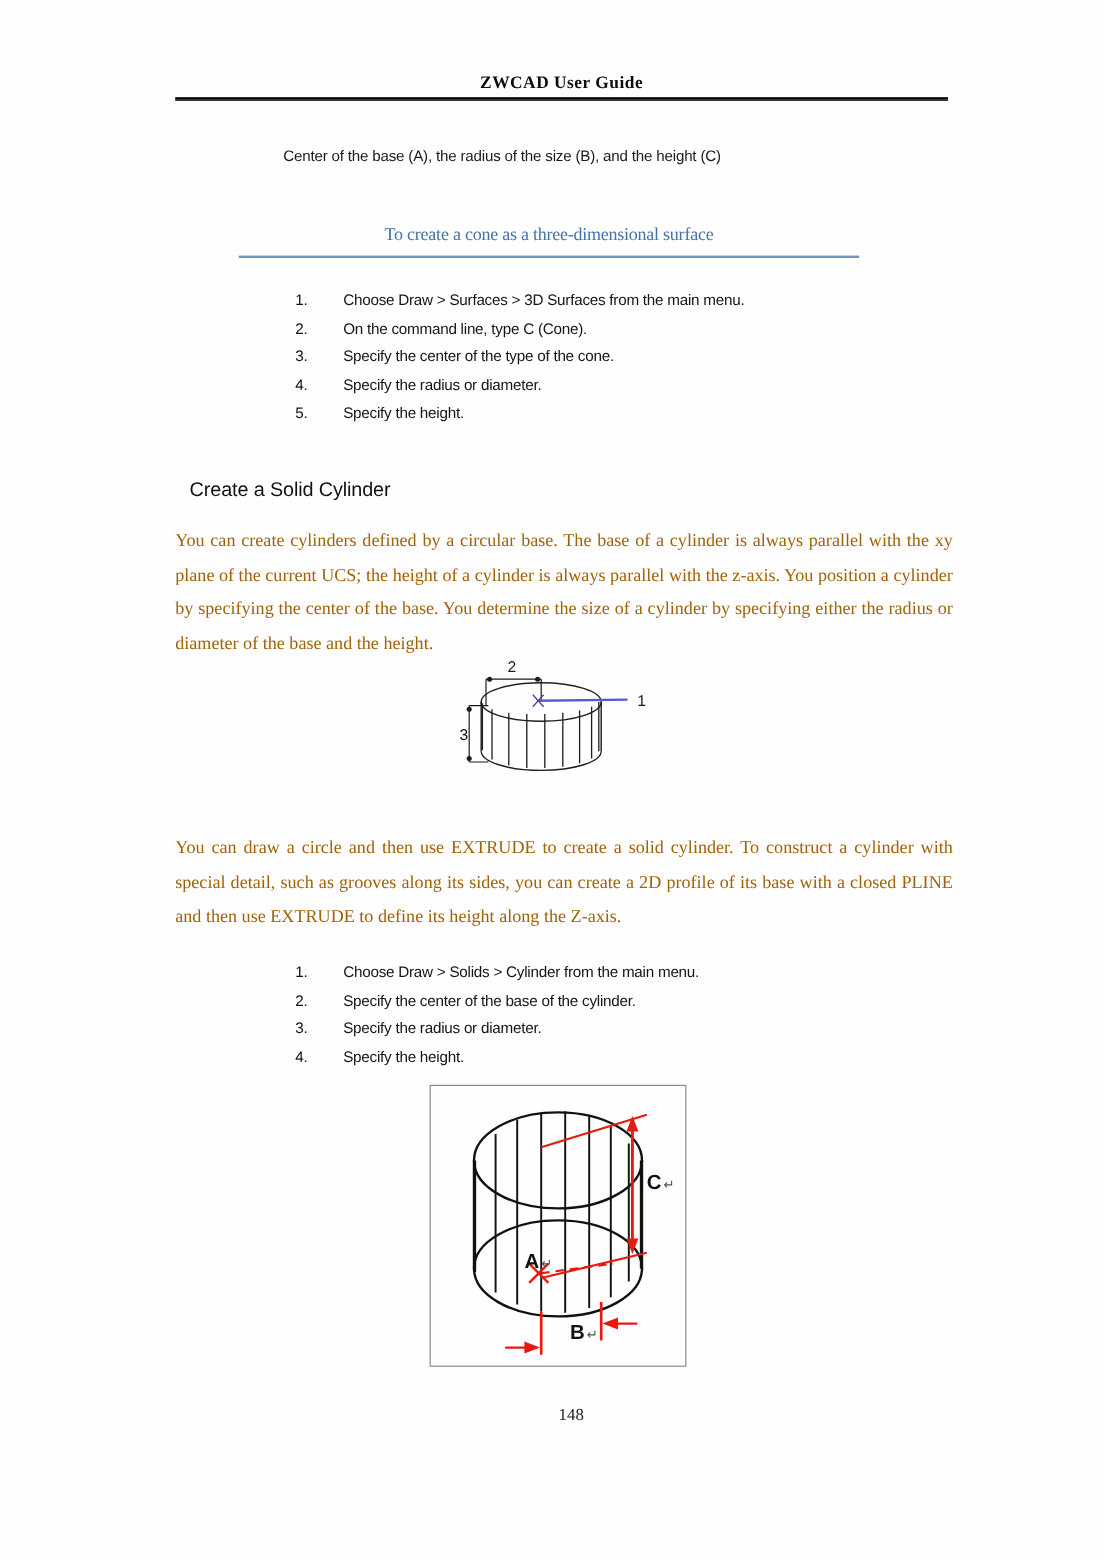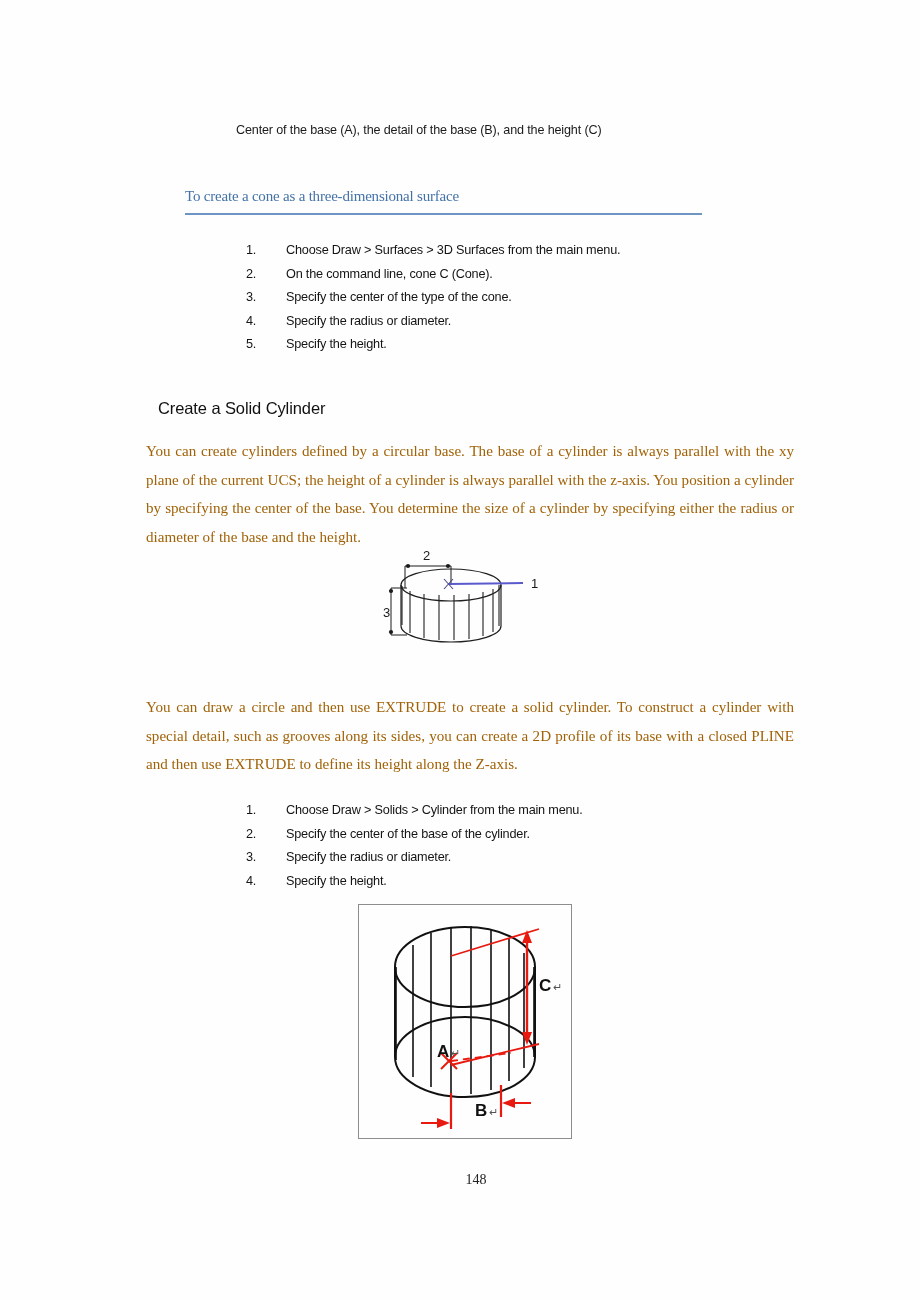--- a/index.html
+++ b/index.html
@@ -52,22 +52,23 @@
     top: 123px;
     width: 560px;
     font-family: "Liberation Sans", sans-serif;
     font-size: 12.6px;
     color: #1a1a1a;
     letter-spacing: -0.15px;
   }
 
   .blue-head {
     position: absolute;
-    left: 185px;
+    left: 199px;
     width: 517px;
+    text-align: center;
   }
   .blue-head .bh-text {
     font-family: "Liberation Serif", serif;
     font-size: 15px;
     color: #4372a8;
     letter-spacing: -0.2px;
     white-space: nowrap;
   }
   .blue-head .bh-rule {
     margin-top: 8px;
@@ -150,36 +151,40 @@
     border: 1.2px solid #8d8d8d;
     background: #fefefe;
   }
   svg { display: block; }
 </style>
 </head>
 <body>
 
 <div class="page">
 
-
-  <div class="caption">Center of the base (A), the detail of the base (B), and the height (C)</div>
+  <div class="header">
+    <div class="header-title">ZWCAD User Guide</div>
+    <div class="header-rule"></div>
+  </div>
+
+  <div class="caption">Center of the base (A), the radius of the size (B), and the height (C)</div>
 
   <div class="blue-head" style="top:188px;">
     <div class="bh-text" style="color: rgb(67, 114, 168);">To create a cone as a three-dimensional surface</div>
     <div class="bh-rule" style="background: rgb(111, 149, 196);"></div>
   </div>
 
   <ol class="steps" style="left:246px; top:239px;">
     <li>
       <span class="num">1.</span>
       <span>Choose Draw &gt; Surfaces &gt; 3D Surfaces from the main menu.</span>
     </li>
     <li>
       <span class="num">2.</span>
-      <span>On the command line, cone C (Cone).</span>
+      <span>On the command line, type C (Cone).</span>
     </li>
     <li>
       <span class="num">3.</span>
       <span>Specify the center of the type of the cone.</span>
     </li>
     <li>
       <span class="num">4.</span>
       <span>Specify the radius or diameter.</span>
     </li>
     <li>

